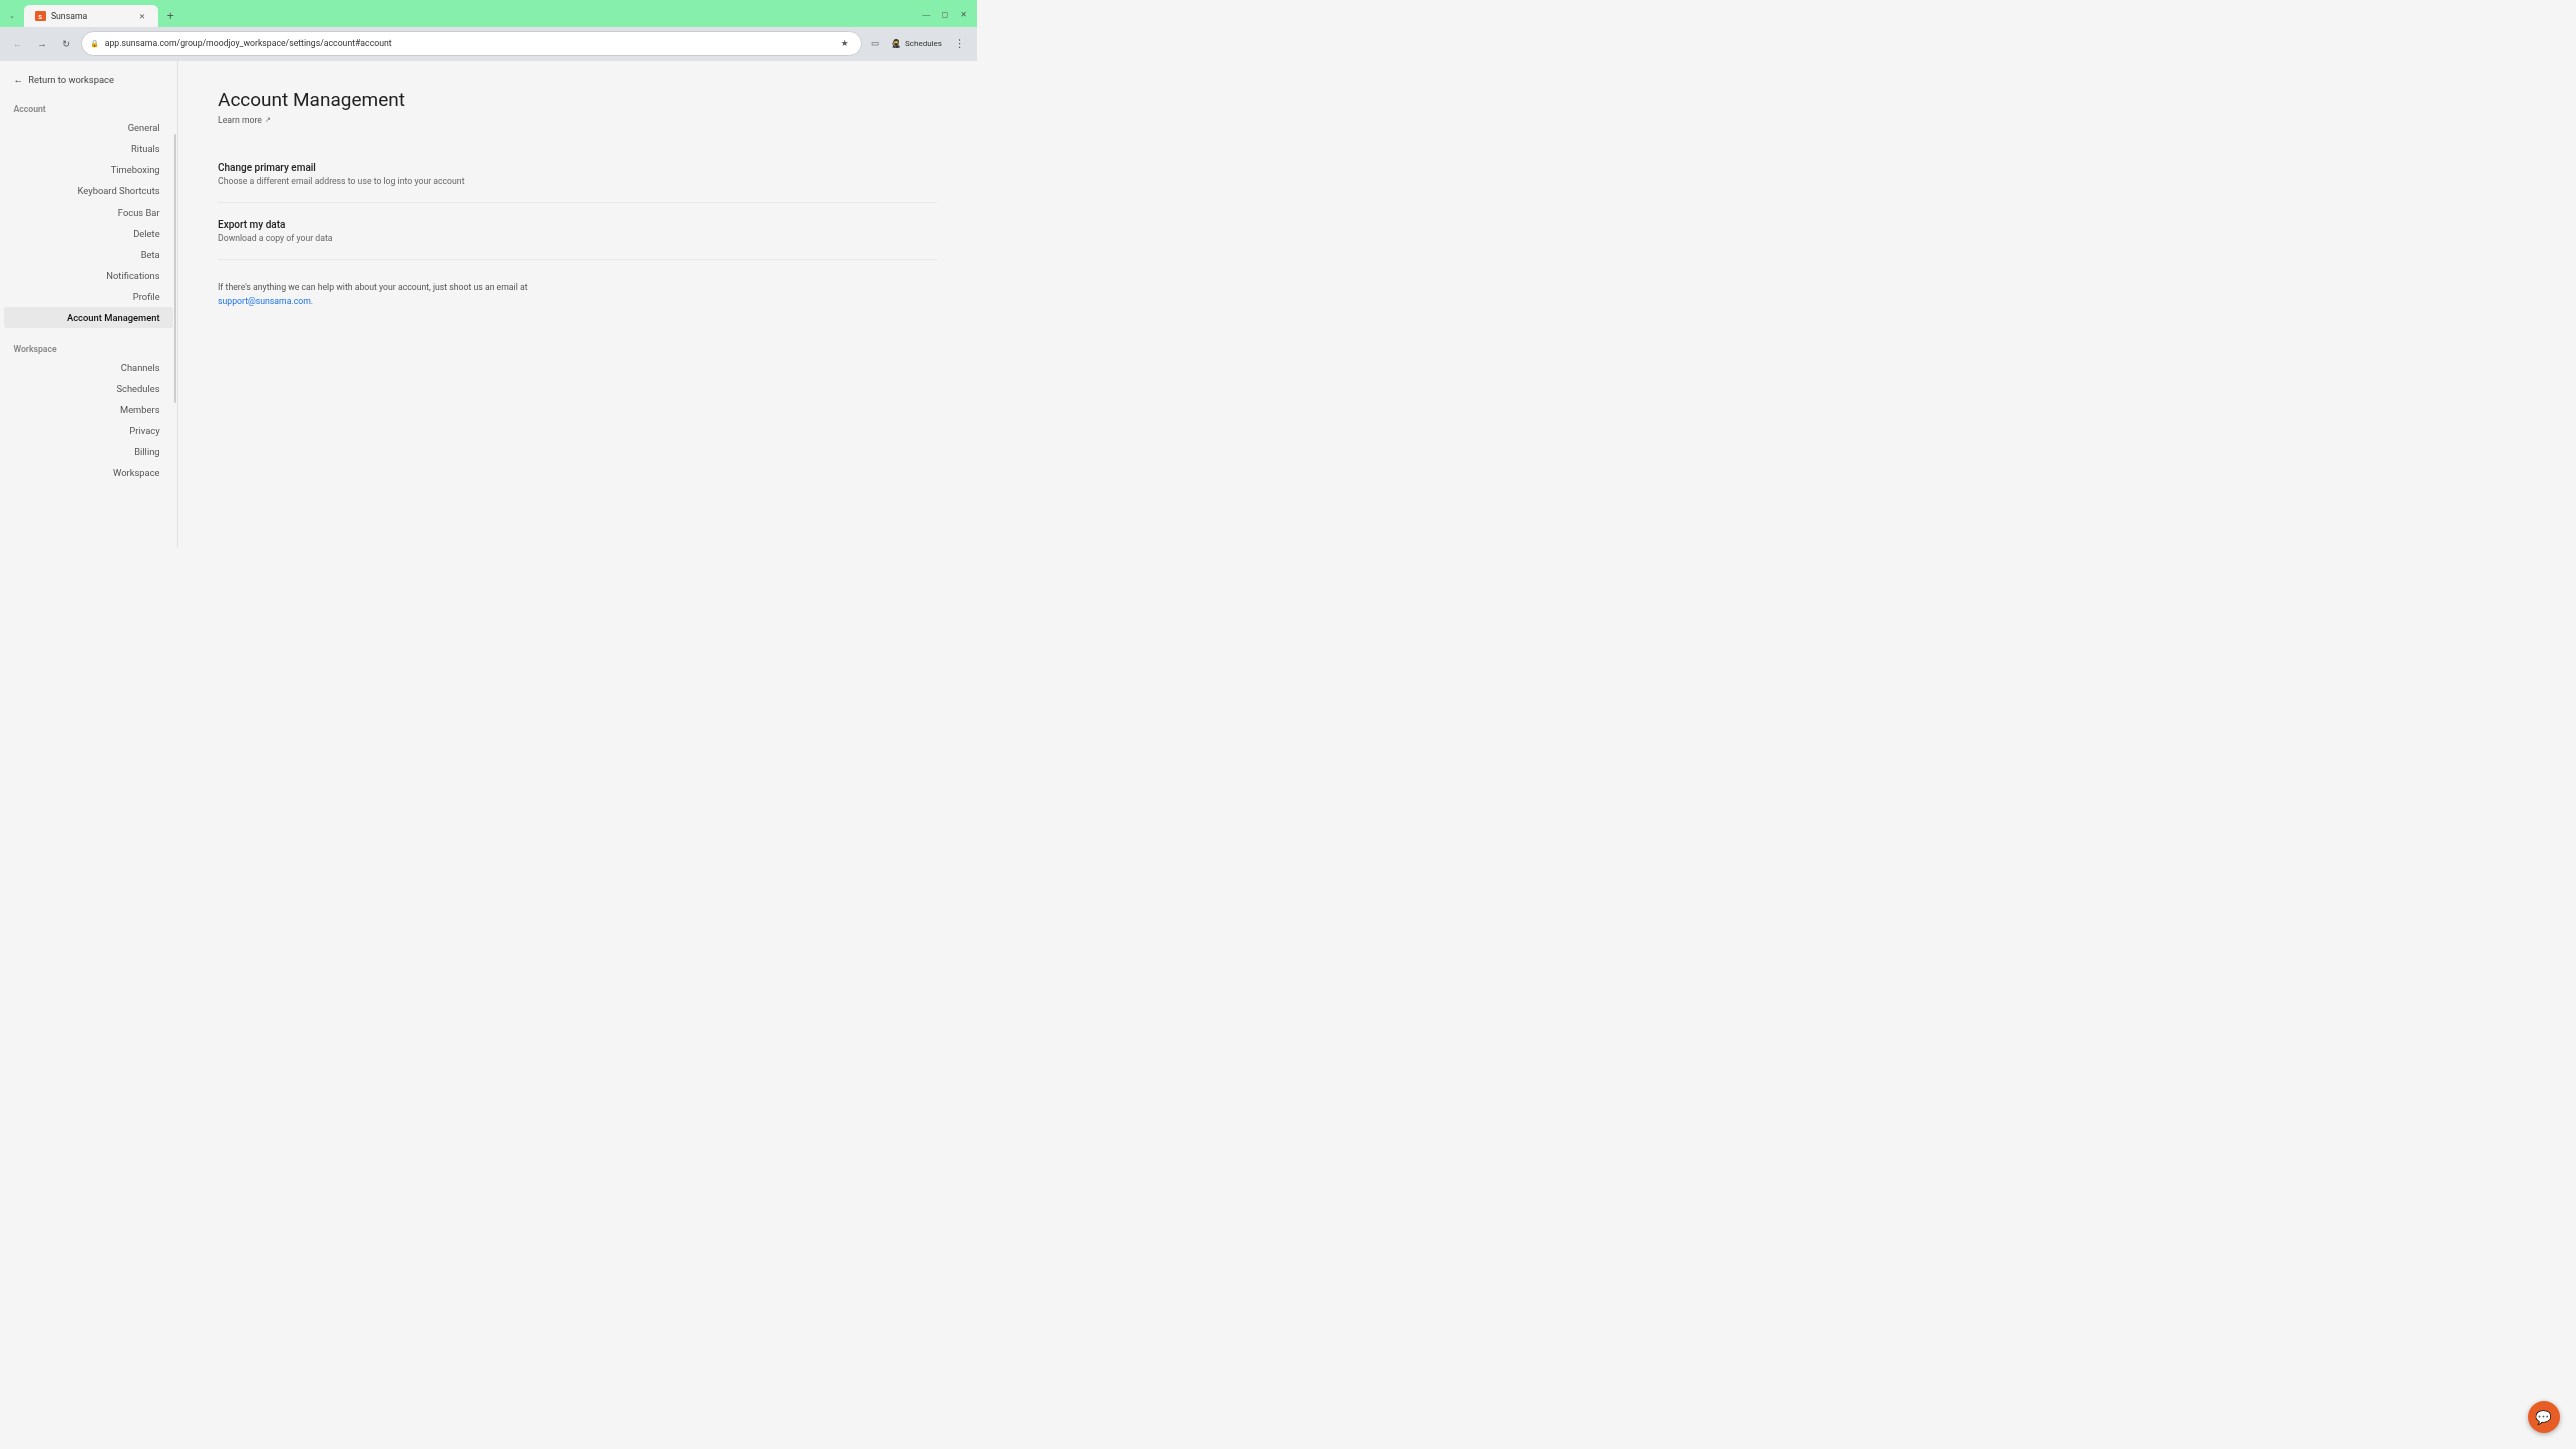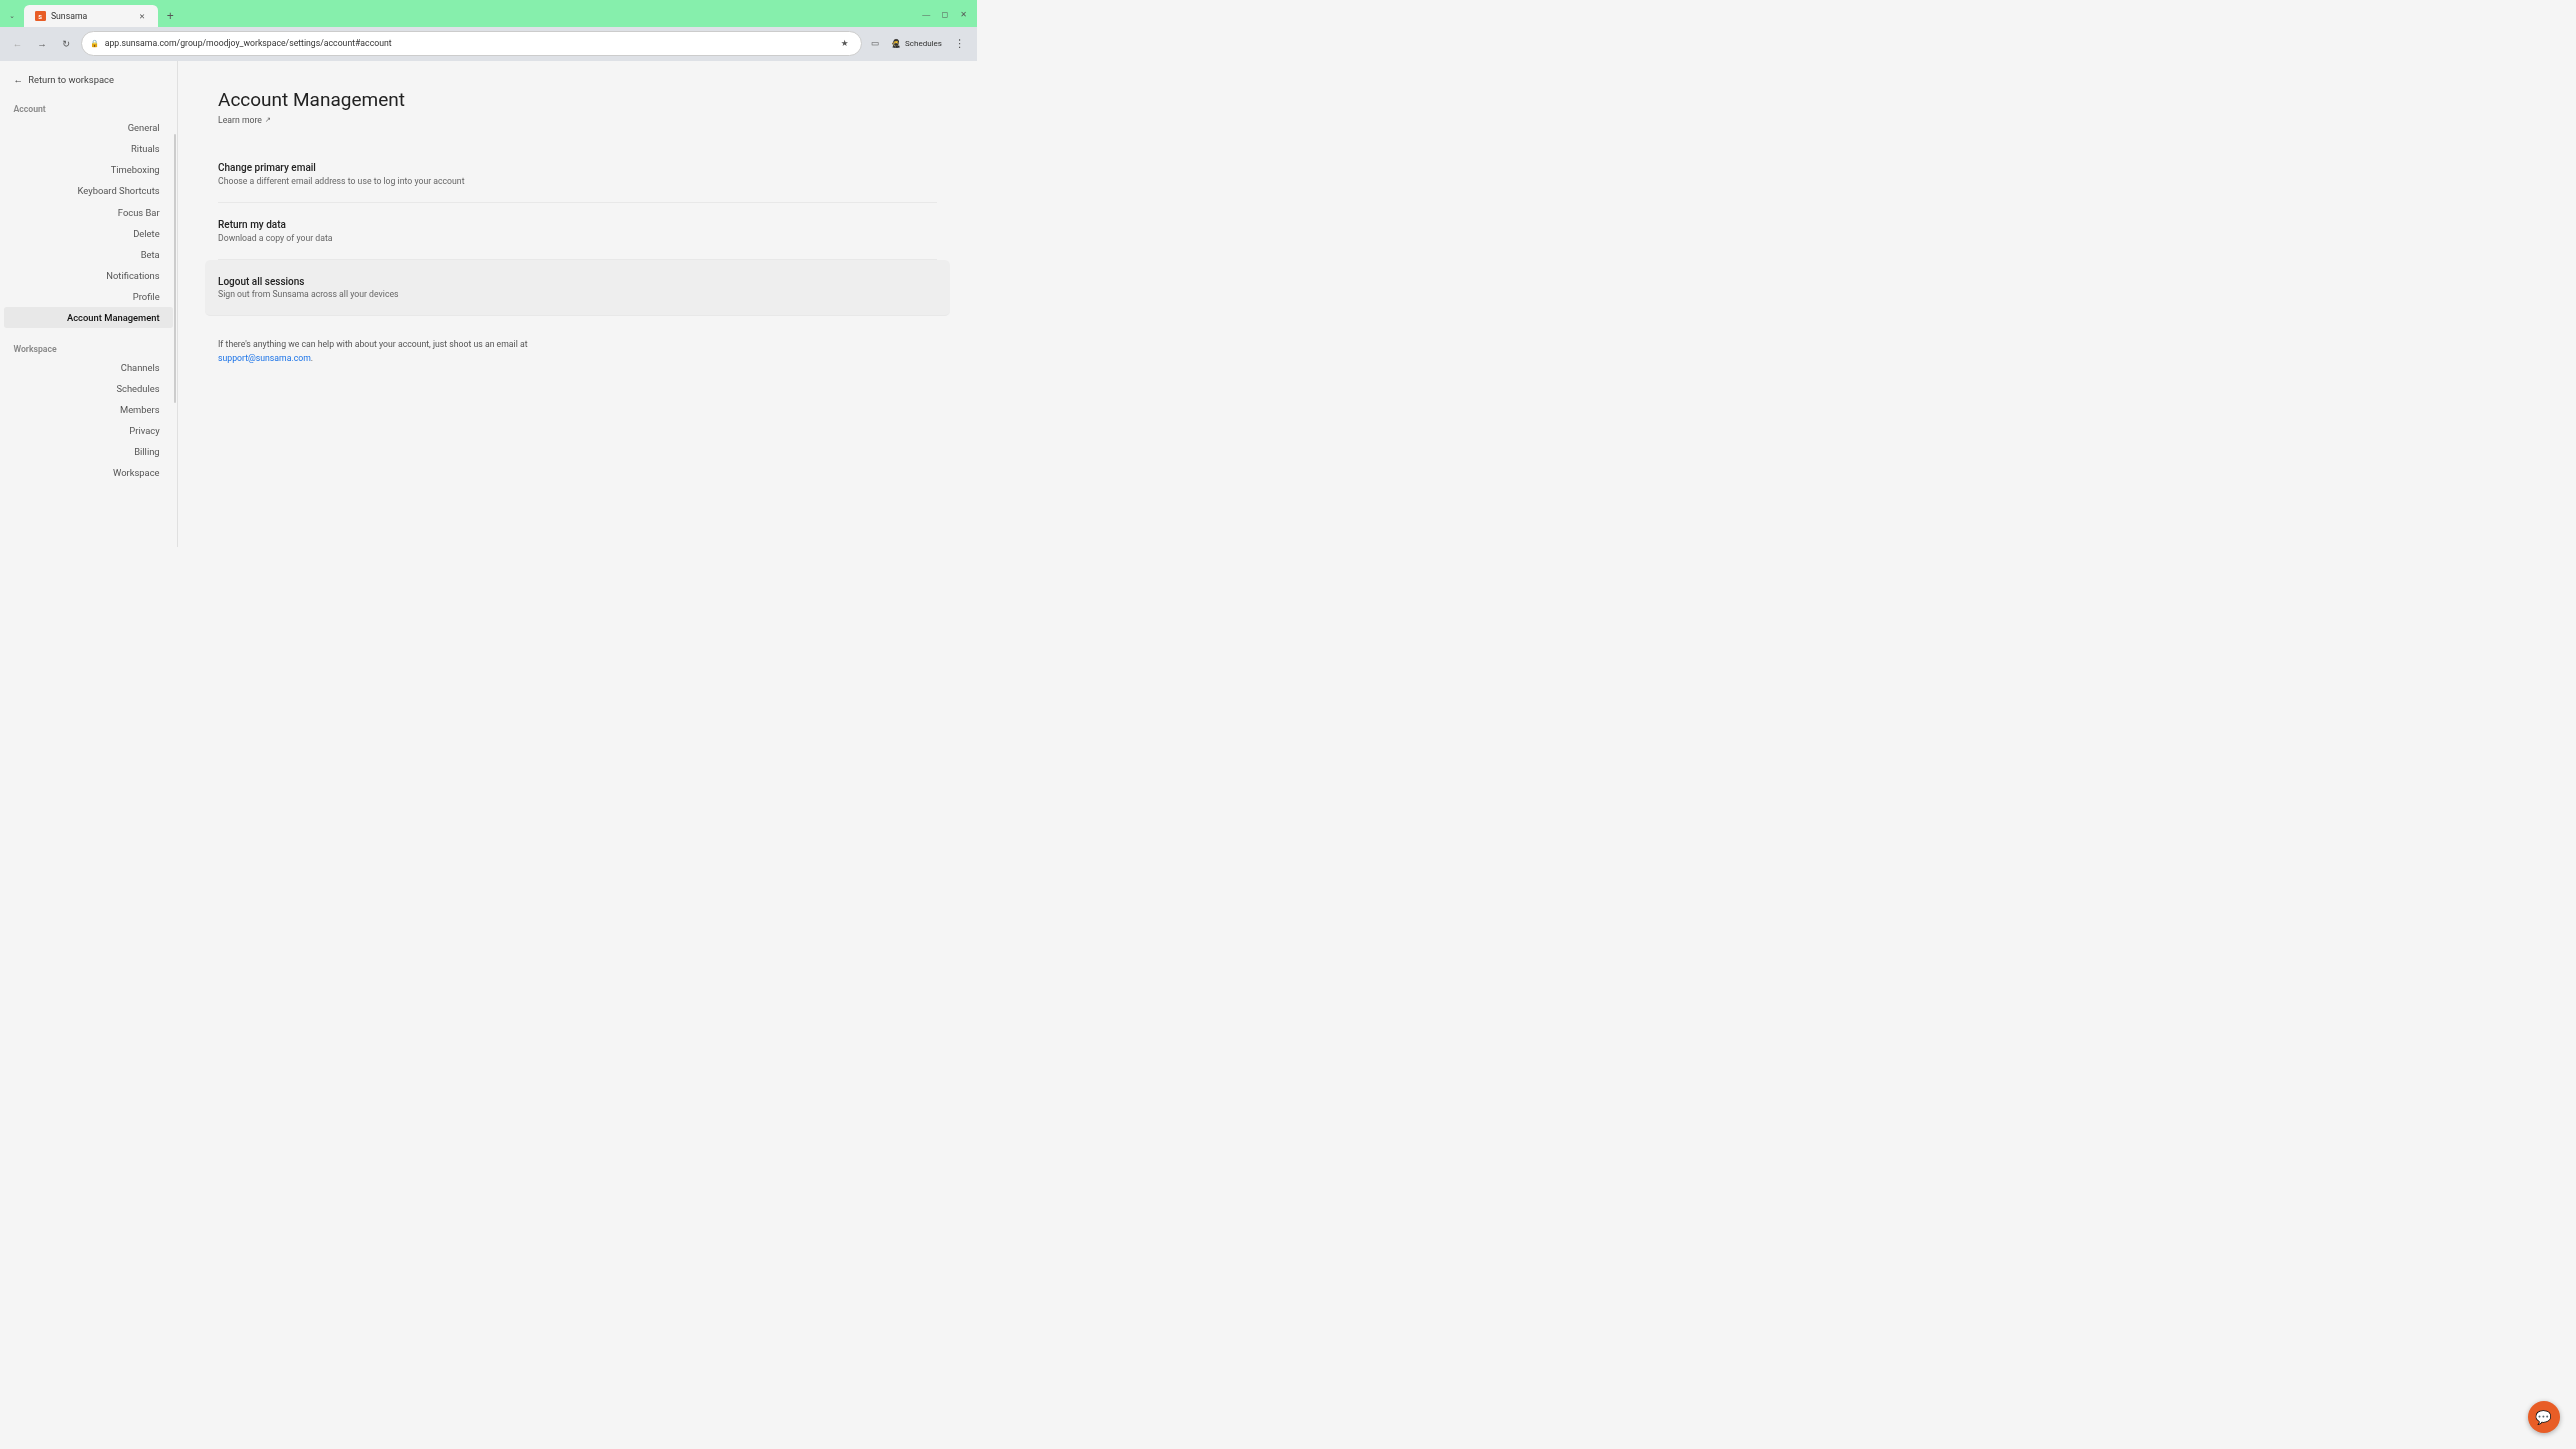--- a/index.html
+++ b/index.html
@@ -439,29 +439,25 @@
     </a>
 
     
     <div class="settings-row">
       <div class="settings-row-title">Change primary email</div>
       <div class="settings-row-desc">Choose a different email address to use to log into your account</div>
     </div>
 
     
     <div class="settings-row">
-      <div class="settings-row-title">Return my data</div>
+      <div class="settings-row-title">Export my data</div>
       <div class="settings-row-desc">Download a copy of your data</div>
     </div>
 
     
-    <div class="settings-row highlighted" style="cursor:pointer;">
-      <div class="settings-row-title">Logout all sessions</div>
-      <div class="settings-row-desc">Sign out from Sunsama across all your devices</div>
-    </div>
 
     
 
     
     <div class="help-text">
       <span>If there's anything we can help with about your account, just shoot us an email at</span>
       <br>
       <a class="support-link" href="mailto:support@sunsama.com">support@sunsama.com</a><span>.</span>
     </div>
   </div>

